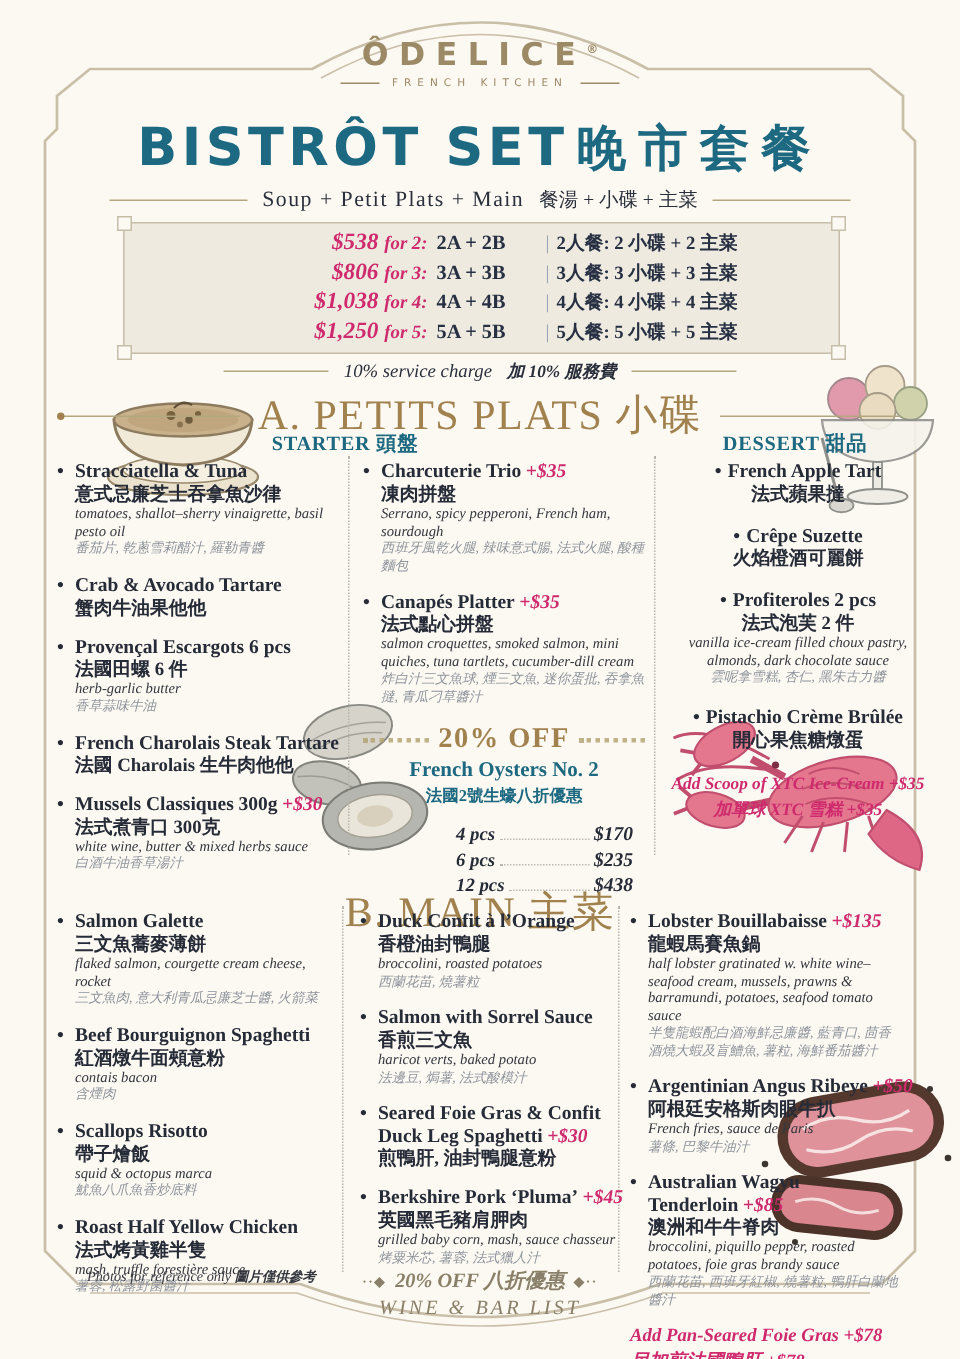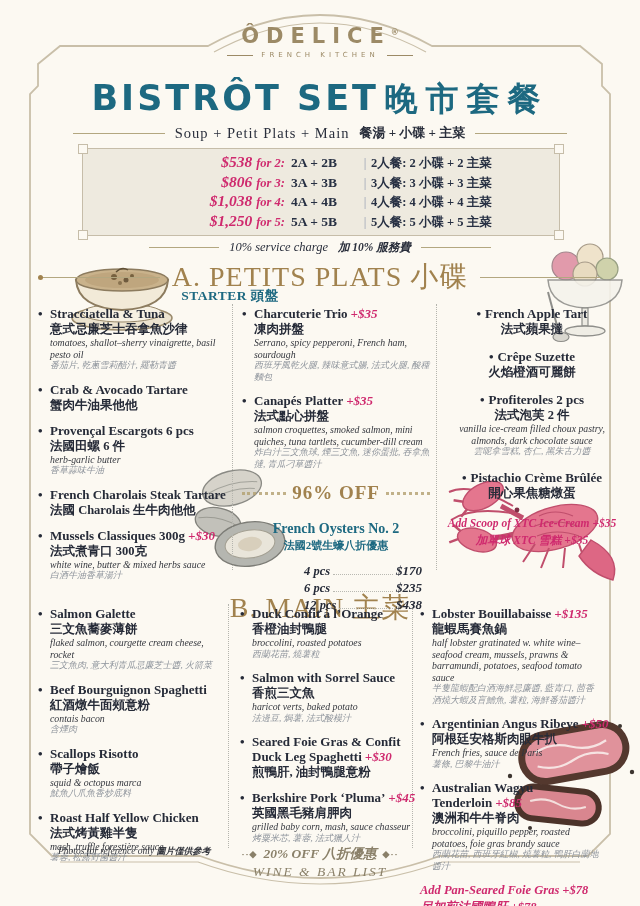--- a/index.html
+++ b/index.html
@@ -19,21 +19,21 @@
 
   .main-title{position:absolute;top:77px;left:0;width:100%;text-align:center;z-index:3;
               color:#1d6981;font-family:"DejaVu Sans",sans-serif;font-weight:700;}
   .main-title .en{font-size:35px;letter-spacing:3px;}
   .main-title .zh{font-size:33px;letter-spacing:8px;font-family:"DejaVu Sans",sans-serif;}
 
   .subtitle{position:absolute;top:124px;left:0;width:100%;z-index:3;
             display:flex;align-items:center;justify-content:center;gap:10px;color:#2a2f3c;}
   .subtitle .rule{width:92px;border-top:1px solid #b4a popupa78;border-top:1px solid #b3a780;}
   .subtitle .en{font-size:14.5px;letter-spacing:1px;}
-  .subtitle .zh{font-size:13px;font-weight:700;}
+  .subtitle .zh{font-size:13px;font-weight:400;}
 
   
   .price-box{position:absolute;left:82px;top:148px;width:476px;height:86px;z-index:3;
              background:#eeeadf;border:1px solid #c6bda9;
              display:flex;flex-direction:column;justify-content:center;align-items:flex-end;}
   .corner{position:absolute;width:8px;height:8px;background:#fcf9f2;border:1px solid #c6bda9;}
   .c-tl{left:-5px;top:-5px}.c-tr{right:-5px;top:-5px}.c-bl{left:-5px;bottom:-5px}.c-br{right:-5px;bottom:-5px}
   .price-row{display:grid;grid-template-columns:118px 74px 12px 188px;align-items:baseline;height:19.5px;}
   .pr-price{text-align:right;color:#cf2a6e;font-style:italic;font-weight:700;font-size:15.5px;white-space:nowrap;}
   .pr-price .for{font-size:12.5px;}
@@ -89,21 +89,21 @@
   .center-col .item .zh,.center-col .item .den,.center-col .item .dzh{padding-left:0;}
 
   .addon{color:#cf2a6e;font-style:italic;font-weight:700;}
   #dessert-addon{margin-top:14px;font-size:11.5px;line-height:17px;}
   #b-addon{margin-top:10px;font-size:12.5px;line-height:17px;}
 
   
   .promo{margin-top:8px;padding-top:2px;}
   .promo-title{display:flex;align-items:center;gap:6px;color:#a1824e;font-weight:700;font-size:19px;letter-spacing:1px;justify-content:center;}
   .promo-title .chain{flex:1;border-top:3px dotted #b3a06f;height:0;opacity:.8;}
-  .promo-name{text-align:center;font-weight:700;font-size:14px;color:#1d6981;margin-top:17px;}
+  .promo-name{text-align:center;font-weight:700;font-size:14px;color:#1d6981;margin-top:2px;}
   .promo-zh{text-align:center;font-weight:700;font-size:11px;color:#1d6981;margin-top:1px;}
   .promo-opts{margin:10px 0 0 62px;width:118px;}
   .opt{display:flex;align-items:baseline;height:17px;font-style:italic;}
   .opt .qty{font-weight:700;font-size:12.5px;color:#262b38;}
   .opt .lead{flex:1;border-bottom:1.5px dotted #b9b9b2;margin:0 3px 3px 3px;}
   .opt .price{font-weight:700;font-size:13px;color:#262b38;}
 
   
   .photo-note{position:absolute;left:58px;top:845px;z-index:3;font-style:italic;font-size:9.5px;color:#34373e;}
   .photo-note .zh{font-weight:700;font-size:9px;}
@@ -271,20 +271,21 @@
       <circle cx="30" cy="116" r="2" fill="#3c3530"></circle>
   </svg>
 
   <div class="sec-title" id="sec-a-title">
     <span class="rule dot"></span>
     <span class="txt">A. PETITS PLATS 小碟</span>
     <span class="rule"></span>
   </div>
 
   <div class="col-head" id="starter-head">STARTER 頭盤</div>
+  <div class="col-head" id="dessert-head">DESSERT 甜品</div>
 
   <div class="divider" id="a-div1"></div>
   <div class="divider" id="a-div2"></div>
 
   <div class="col" id="a-col1">
 
       <div class="item">
         <div class="nm"><span class="bullet">•</span><span>Stracciatella &amp; Tuna</span></div>
         <div class="zh">意式忌廉芝士吞拿魚沙律</div>
         <div class="den">tomatoes, shallot–sherry vinaigrette, basil pesto oil</div>
@@ -331,21 +332,21 @@
         <div class="item">
           <div class="nm"><span class="bullet">•</span><span>Canapés Platter</span><span class="extra">+$35</span></div>
           <div class="zh">法式點心拼盤</div>
           <div class="den">salmon croquettes, smoked salmon, mini quiches, tuna tartlets, cucumber-dill cream</div>
           <div class="dzh">炸白汁三文魚球, 煙三文魚, 迷你蛋批, 吞拿魚撻, 青瓜刁草醬汁</div>
         </div>
       </div>
     <div class="promo">
       <div class="promo-title">
         <span class="chain"></span>
-        <span>96% OFF</span>
+        <span>20% OFF</span>
         <span class="chain"></span>
       </div>
       <div class="promo-name">French Oysters No. 2</div>
       <div class="promo-zh">法國2號生蠔八折優惠</div>
       <div class="promo-opts">
 
           <div class="opt">
             <span class="qty">4 pcs</span>
             <span class="lead"></span>
             <span class="price">$170</span>

